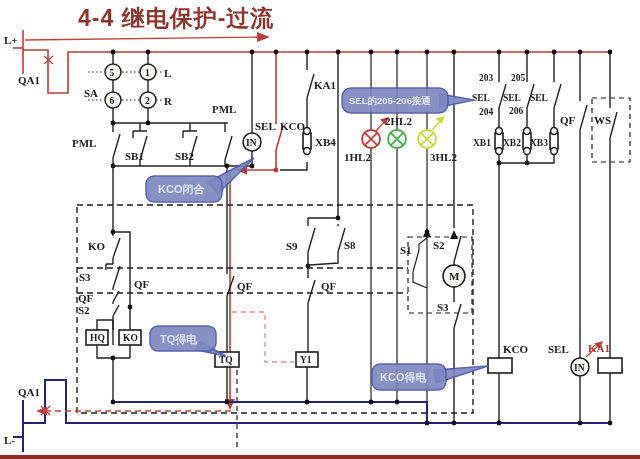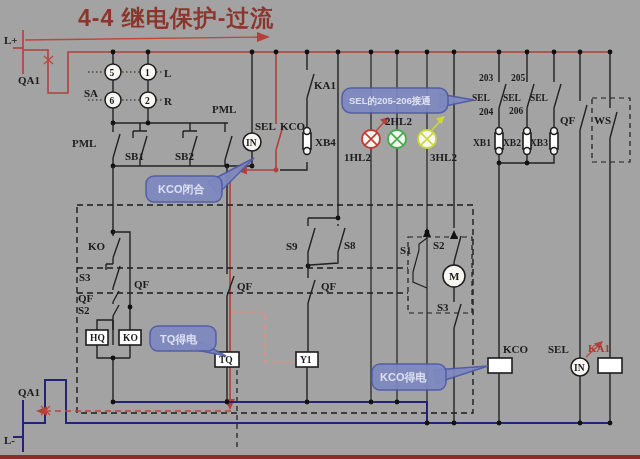--- a/index.html
+++ b/index.html
@@ -1,16 +1,16 @@
 <!DOCTYPE html>
 <html><head>
 <meta charset="utf-8">
 <style>
   html,body{margin:0;padding:0;background:#e9e9e9;}
-  .stage{position:relative;width:640px;height:459px;background:#a3a3a3;overflow:hidden;
+  .stage{position:relative;width:640px;height:459px;background:#ffffff;overflow:hidden;
          font-family:"Liberation Serif", serif;}
   svg{position:absolute;left:0;top:0;}
   text{font-family:"Liberation Serif", serif;font-weight:bold;fill:#1c1c1c;}
   .t-title{font-family:"Liberation Sans", sans-serif;font-size:23px;fill:#8c352c;letter-spacing:1px;}
   .t-lab{font-size:11px;}
   .t-sm{font-size:9.5px;}
   .t-callout{font-family:"Liberation Sans", sans-serif;font-size:11px;fill:#dde1f2;font-weight:bold;}
   .t-red{fill:#b03a30;}
   .wire{stroke:#222;stroke-width:1.4;fill:none;}
   .wire2{stroke:#222;stroke-width:1.2;fill:none;}

